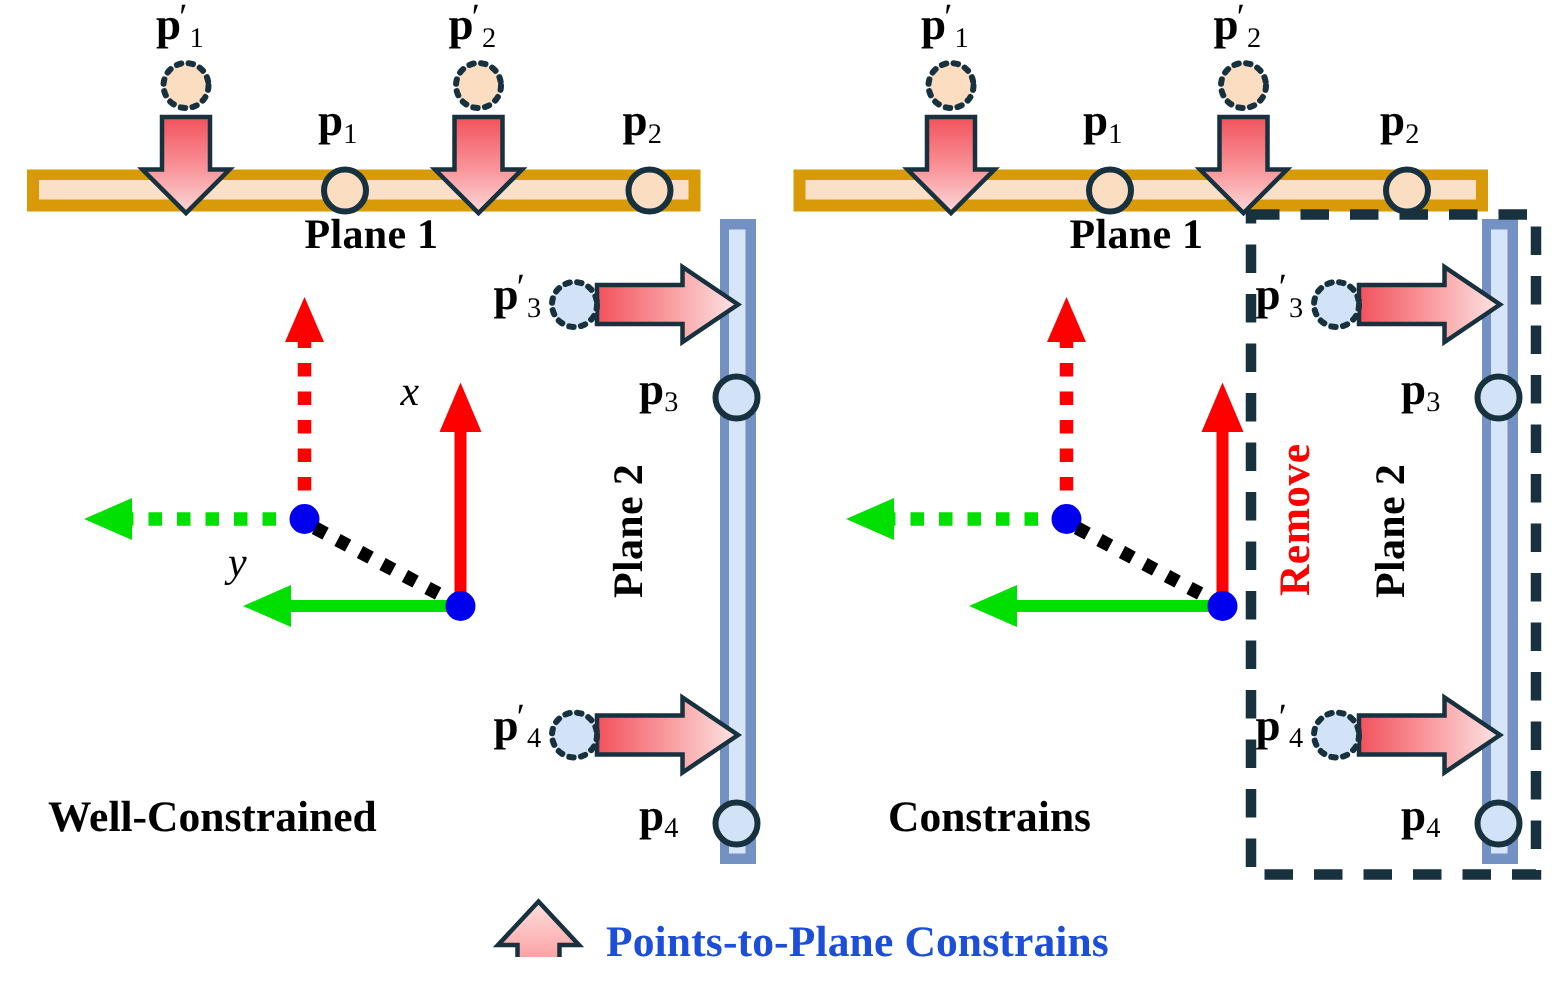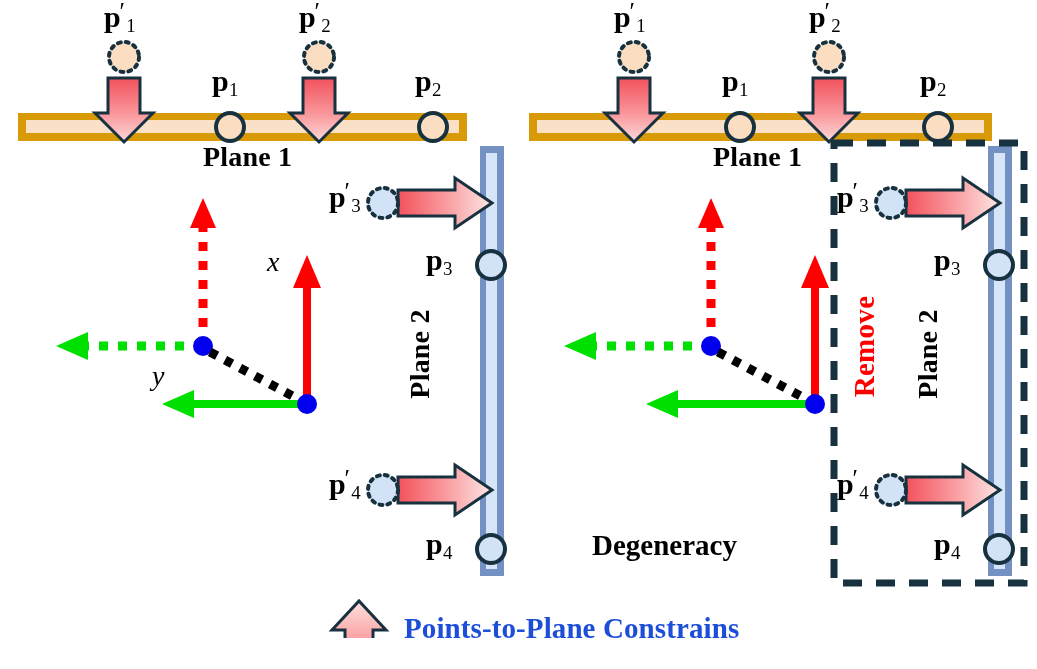--- a/index.html
+++ b/index.html
@@ -258,20 +258,21 @@
   </div>
   <div class="lbl pt-label" style="left:426px; top:529px;">
     <span>p</span><sub>4</sub>
   </div>
 
   <div class="lbl plane-label rot90ccw" style="left:360px; top:340px; width:120px; text-align:center;">Plane 2</div>
 
   <div class="lbl axis-label" style="left:267px; top:248px;">x</div>
   <div class="lbl axis-label" style="left:152px; top:362px;">y</div>
 
+  <div class="lbl caption-label" style="left:32px; top:531px;">Well-Constrained</div>
 
   <div class="lbl pt-label" style="left:614px; top:2px;">
     <span>p</span><span class="prime">′</span><sub>1</sub>
   </div>
   <div class="lbl pt-label" style="left:809px; top:2px;">
     <span>p</span><span class="prime">′</span><sub>2</sub>
   </div>
   <div class="lbl pt-label" style="left:722px; top:66px;">
     <span>p</span><sub>1</sub>
   </div>
@@ -290,17 +291,17 @@
     <span>p</span><sub>3</sub>
   </div>
   <div class="lbl pt-label" style="left:934px; top:529px;">
     <span>p</span><sub>4</sub>
   </div>
 
   <div class="lbl plane-label rot90ccw" style="left:868px; top:340px; width:120px; text-align:center;">Plane 2</div>
 
   <div class="lbl remove-label rot90ccw" style="left:802px; top:332px; width:124px; text-align:center;">Remove</div>
 
-  <div class="lbl caption-label" style="left:592px; top:531px;">Degeneracy</div>
+  <div class="lbl caption-label" style="left:592px; top:531px;">Constrains</div>
 
   <div class="lbl legend-text" style="left:404px; top:614px;">Points-to-Plane Constrains</div>
 
 </div>
 
 </body></html>

